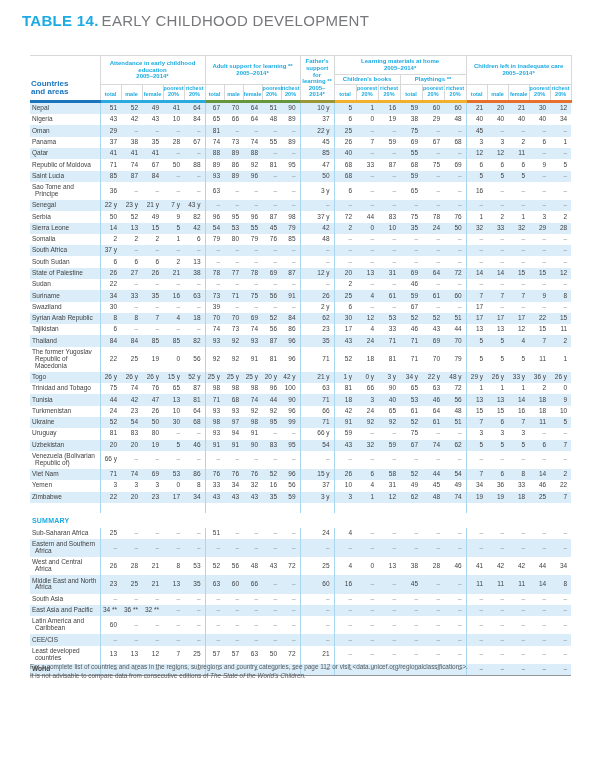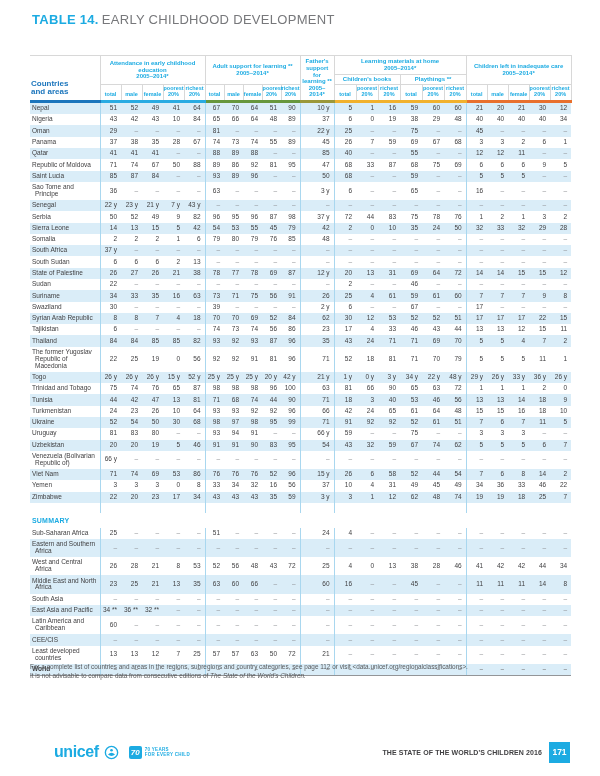--- a/index.html
+++ b/index.html
@@ -3,21 +3,21 @@
 <meta charset="utf-8">
 <style>
   * { box-sizing: border-box; }
   html, body { margin: 0; padding: 0; }
   body {
     width: 600px; height: 776px; background: #ffffff;
     font-family: "Liberation Sans", sans-serif;
   }
   .page { position: relative; width: 600px; height: 776px; overflow: hidden; background:#fff; }
 
-  .title { position: absolute; left: 32px; top: 12px; font-size: 13px; letter-spacing: .3px; }
+  .title { position: absolute; left: 22px; top: 12px; font-size: 15px; letter-spacing: .3px; }
   .title .p { color: #1CABE2; font-weight: bold; }
   .title .r { color: #77787B; font-weight: normal; margin-left: 3px; }
 
   table#ecd { position: absolute; left: 30px; top: 55px; width: 541px;
     border-collapse: collapse; table-layout: fixed; }
 
   thead th {
     border: 1px solid #D8D8D8; color: #1CABE2; font-weight: bold;
     white-space: pre-line; text-align: center; vertical-align: middle; padding: 2px 1px;
   }
@@ -1334,34 +1334,15 @@
         </tr>
       </tbody>
     </table>
 
   <div class="footnotes">
     <div>For a complete list of countries and areas in the regions, subregions and country categories, see page 112 or visit &lt;data.unicef.org/regionalclassifications&gt;.</div>
     <div><span>It is not advisable to compare data from consecutive editions of </span><em>The State of the World's Children.</em></div>
   </div>
 
   <div class="footer">
-    <div class="logo">
-      <span class="word">unicef</span>
-      <svg class="globe" viewBox="0 0 20 20">
-        <circle cx="10" cy="10" r="8.2" fill="none" stroke="#1CABE2" stroke-width="1.8"></circle>
-        <circle cx="10" cy="7" r="1.8" fill="#1CABE2"></circle>
-        <path d="M5.3 12.8 Q10 16.2 14.7 12.8 Q12.4 10.3 10 10.3 Q7.6 10.3 5.3 12.8 Z" fill="#1CABE2"></path>
-      </svg>
-      <div class="seventy">
-        <span class="badge70">70</span>
-        <div class="ylines">
-          <div>70 YEARS</div>
-          <div>FOR EVERY CHILD</div>
-        </div>
-      </div>
-    </div>
-    <div class="fright">
-      <span class="pub">THE STATE OF THE WORLD'S CHILDREN 2016</span>
-      <span class="pagebox">171</span>
-    </div>
   </div>
 
 </div>
 
 </body></html>

